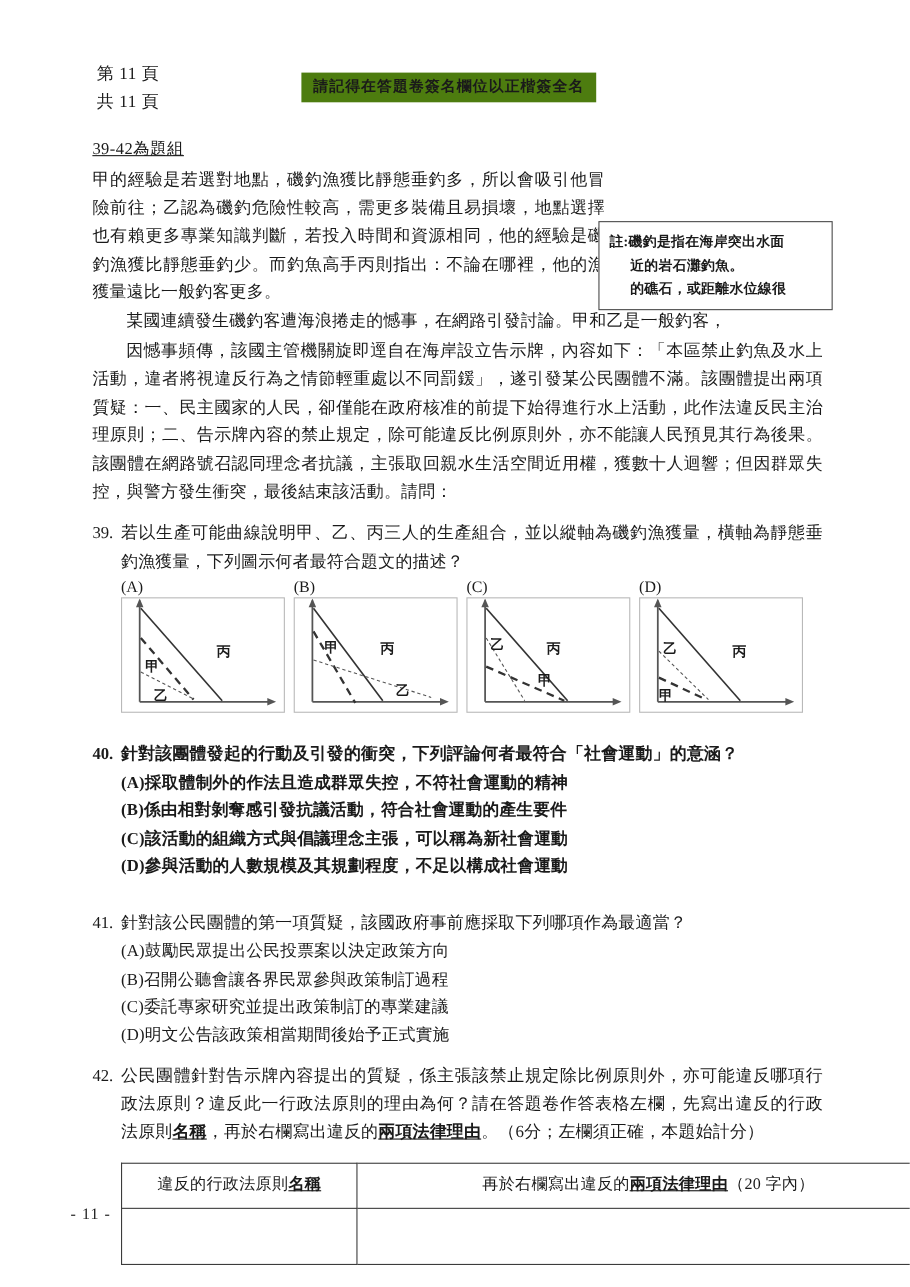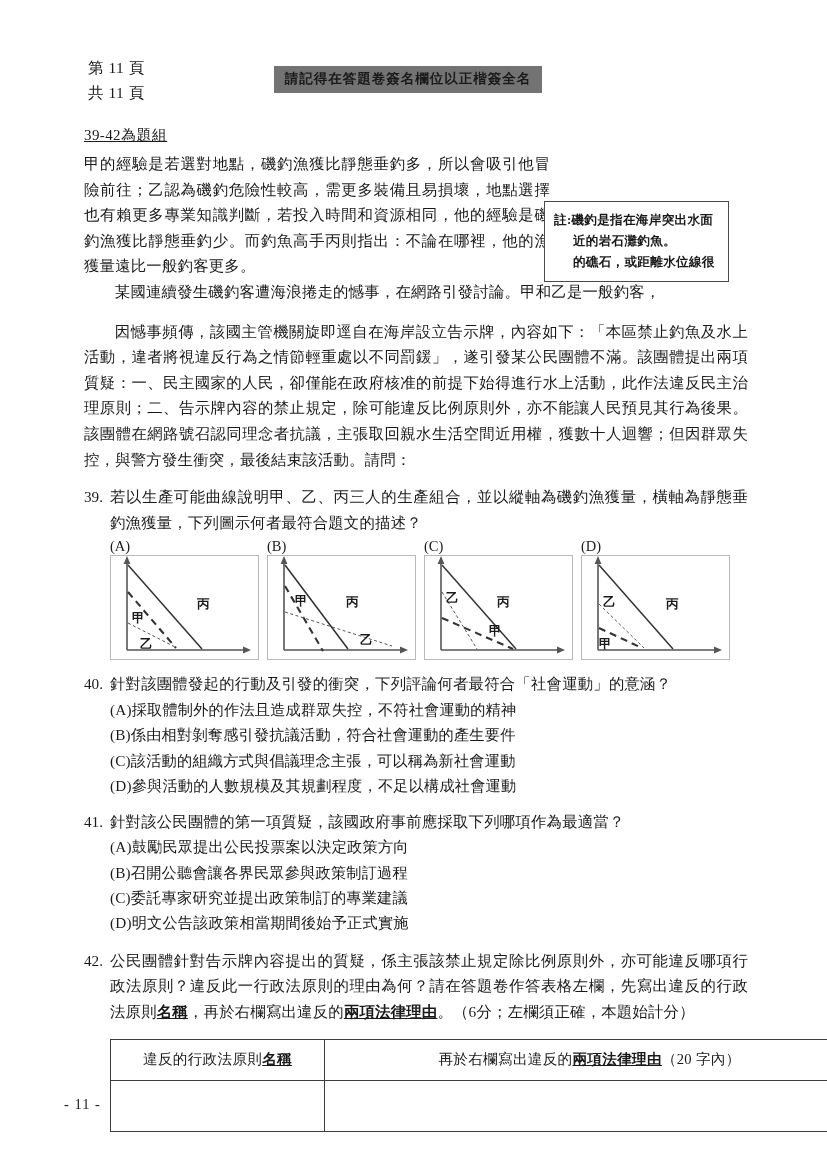--- a/index.html
+++ b/index.html
@@ -46,21 +46,21 @@
     font-size: 15.5px;
     line-height: 25px;
     text-align: left;
     white-space: nowrap;
   }
   .hdr-center {
     position: absolute;
     left: 274px;
     top: 62px;
     width: 268px;
-    background: #737373;
+    background: #4d7c0f;
     text-align: center;
     font-size: 13.5px;
     font-weight: bold;
     padding: 4px 0 5px 0;
     letter-spacing: 1px;
     font-family: "Liberation Serif", "DejaVu Serif", serif;
     white-space: nowrap;
   }
 
   
@@ -84,21 +84,21 @@
     margin: 0;
     letter-spacing: 0.2px;
   }
   .indent { text-indent: 2em; }
 
   
   .notebox {
     position: absolute;
     left: 460px;
     top: 50px;
-    width: 185px;
+    width: 213px;
     border: 1px solid #4a4a4a;
     box-sizing: border-box;
     padding: 8px 9px 8px 9px;
     font-size: 12.6px;
     line-height: 21px;
     font-weight: bold;
     font-family: "Liberation Serif", "DejaVu Serif", serif;
     letter-spacing: 0.3px;
     background: #fff;
   }
@@ -219,21 +219,21 @@
       <p class="para stem1-narrow">甲的經驗是若選對地點，磯釣漁獲比靜態垂釣多，所以會吸引他冒險前往；乙認為磯釣危險性較高，需更多裝備且易損壞，地點選擇也有賴更多專業知識判斷，若投入時間和資源相同，他的經驗是磯釣漁獲比靜態垂釣少。而釣魚高手丙則指出：不論在哪裡，他的漁獲量遠比一般釣客更多。</p>
       <p class="para indent" style="margin-bottom:0;">某國連續發生磯釣客遭海浪捲走的憾事，在網路引發討論。甲和乙是一般釣客，</p>
 
       <div class="notebox">
         <div class="nb-line">註:磯釣是指在海岸突出水面</div>
         <div class="nb-line nb-ind">近的岩石灘釣魚。</div>
         <div class="nb-line nb-ind">的礁石，或距離水位線很</div>
       </div>
     </div>
 
-    <p class="para indent" style="margin-top:14px;">因憾事頻傳，該國主管機關旋即逕自在海岸設立告示牌，內容如下：「本區禁止釣魚及水上活動，違者將視違反行為之情節輕重處以不同罰鍰」，遂引發某公民團體不滿。該團體提出兩項質疑：一、民主國家的人民，卻僅能在政府核准的前提下始得進行水上活動，此作法違反民主治理原則；二、告示牌內容的禁止規定，除可能違反比例原則外，亦不能讓人民預見其行為後果。該團體在網路號召認同理念者抗議，主張取回親水生活空間近用權，獲數十人迴響；但因群眾失控，與警方發生衝突，最後結束該活動。請問：</p>
+    <p class="para indent" style="margin-top:2px;">因憾事頻傳，該國主管機關旋即逕自在海岸設立告示牌，內容如下：「本區禁止釣魚及水上活動，違者將視違反行為之情節輕重處以不同罰鍰」，遂引發某公民團體不滿。該團體提出兩項質疑：一、民主國家的人民，卻僅能在政府核准的前提下始得進行水上活動，此作法違反民主治理原則；二、告示牌內容的禁止規定，除可能違反比例原則外，亦不能讓人民預見其行為後果。該團體在網路號召認同理念者抗議，主張取回親水生活空間近用權，獲數十人迴響；但因群眾失控，與警方發生衝突，最後結束該活動。請問：</p>
 
     <div class="q">
       <div class="q-head">
         <div class="q-num">39.</div>
         <div class="q-text">若以生產可能曲線說明甲、乙、丙三人的生產組合，並以縱軸為磯釣漁獲量，橫軸為靜態垂釣漁獲量，下列圖示何者最符合題文的描述？</div>
       </div>
 
       <div class="diagrams">
 
         <div class="dia" style="left:0px;">
@@ -317,34 +317,34 @@
             </svg>
             <div style="position:absolute;font-size:12.5px;font-weight:600;left:84px;top:36px;">丙</div>
             <div style="position:absolute;font-size:12.5px;font-weight:600;left:21px;top:34px;">乙</div>
             <div style="position:absolute;font-size:12.5px;font-weight:600;left:17px;top:76px;">甲</div>
           </div>
         </div>
 
       </div>
     </div>
 
-    <div class="q" style="margin-top:6px;">
+    <div class="q" style="margin-top:20px;font-weight:bold;">
       <div class="q-head">
         <div class="q-num">40.</div>
         <div class="q-text">針對該團體發起的行動及引發的衝突，下列評論何者最符合「社會運動」的意涵？</div>
       </div>
       <div class="opts">
         <div class="opt">(A)採取體制外的作法且造成群眾失控，不符社會運動的精神</div>
         <div class="opt">(B)係由相對剝奪感引發抗議活動，符合社會運動的產生要件</div>
         <div class="opt">(C)該活動的組織方式與倡議理念主張，可以稱為新社會運動</div>
         <div class="opt">(D)參與活動的人數規模及其規劃程度，不足以構成社會運動</div>
       </div>
     </div>
 
-    <div class="q" style="margin-top:10px;">
+    <div class="q" style="margin-top:26px;">
       <div class="q-head">
         <div class="q-num">41.</div>
         <div class="q-text">針對該公民團體的第一項質疑，該國政府事前應採取下列哪項作為最適當？</div>
       </div>
       <div class="opts">
         <div class="opt">(A)鼓勵民眾提出公民投票案以決定政策方向</div>
         <div class="opt">(B)召開公聽會讓各界民眾參與政策制訂過程</div>
         <div class="opt">(C)委託專家研究並提出政策制訂的專業建議</div>
         <div class="opt">(D)明文公告該政策相當期間後始予正式實施</div>
       </div>

